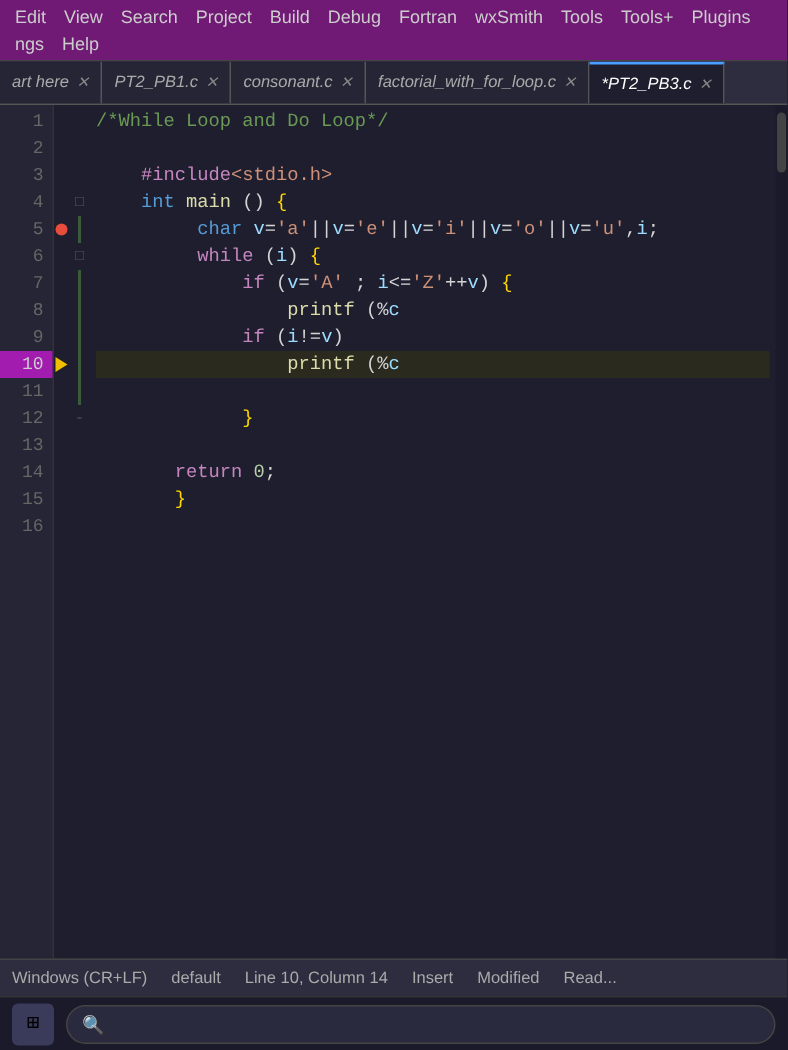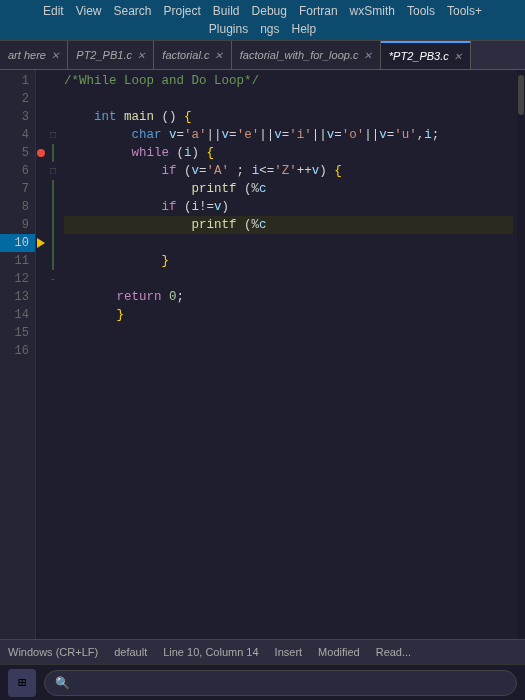--- a/index.html
+++ b/index.html
@@ -8,30 +8,29 @@
       height: 700px;
       background: #1e1e2e;
       font-family: 'Courier New', Courier, monospace;
       overflow: hidden;
       display: flex;
       flex-direction: column;
     }
 
     
     .menubar {
-      background: #0c4a6e;
+      background: #701a75;
       color: #ccc;
       font-family: Arial, sans-serif;
       font-size: 12px;
       display: flex;
       flex-wrap: wrap;
-      padding: 2px 20px;
+      padding: 2px 4px;
       border-bottom: 1px solid #444;
       flex-shrink: 0;
-      justify-content: center;
     }
     .menubar-item {
       padding: 2px 6px;
       cursor: pointer;
       white-space: nowrap;
     }
 
     
     .tabbar {
       background: #2d2d3f;
@@ -88,21 +87,21 @@
       padding-top: 2px;
     }
     .line-number {
       padding-right: 6px;
       height: 18px;
       display: block;
       color: #666;
     }
     .line-number.active {
       color: #ccc;
-      background: #0369a1;
+      background: #a21caf;
     }
 
     
     .fold-col {
       width: 14px;
       flex-shrink: 0;
       background: #1e1e2e;
       padding-top: 2px;
     }
     .fold-marker {
@@ -273,21 +272,21 @@
 <div class="tabbar">
   <div class="tab">
     <span>art here</span>
     <span class="close-btn">✕</span>
   </div>
   <div class="tab">
     <span>PT2_PB1.c</span>
     <span class="close-btn">✕</span>
   </div>
   <div class="tab">
-    <span>factorial.c</span>
+    <span>consonant.c</span>
     <span class="close-btn">✕</span>
   </div>
   <div class="tab">
     <span>factorial_with_for_loop.c</span>
     <span class="close-btn">✕</span>
   </div>
   <div class="tab active">
     <span>*PT2_PB3.c</span>
     <span class="close-btn">✕</span>
   </div>
@@ -357,20 +356,24 @@
   </div>
 
   <div class="code-area">
 
     <div class="code-line">
       <span class="cmt">/*While Loop and Do Loop*/</span>
     </div>
 
     <div class="code-line"></div>
 
+    <div class="code-line">
+      <span class="plain">&nbsp;&nbsp;&nbsp;&nbsp;</span>
+      <span class="inc">#include</span><span class="hdr">&lt;stdio.h&gt;</span>
+    </div>
 
     <div class="code-line">
       <span class="plain">&nbsp;&nbsp;&nbsp;&nbsp;</span>
       <span class="kw">int </span>
       <span class="fn">main</span>
       <span class="plain"> () </span>
       <span class="bracket">{</span>
     </div>
 
     <div class="code-line">

